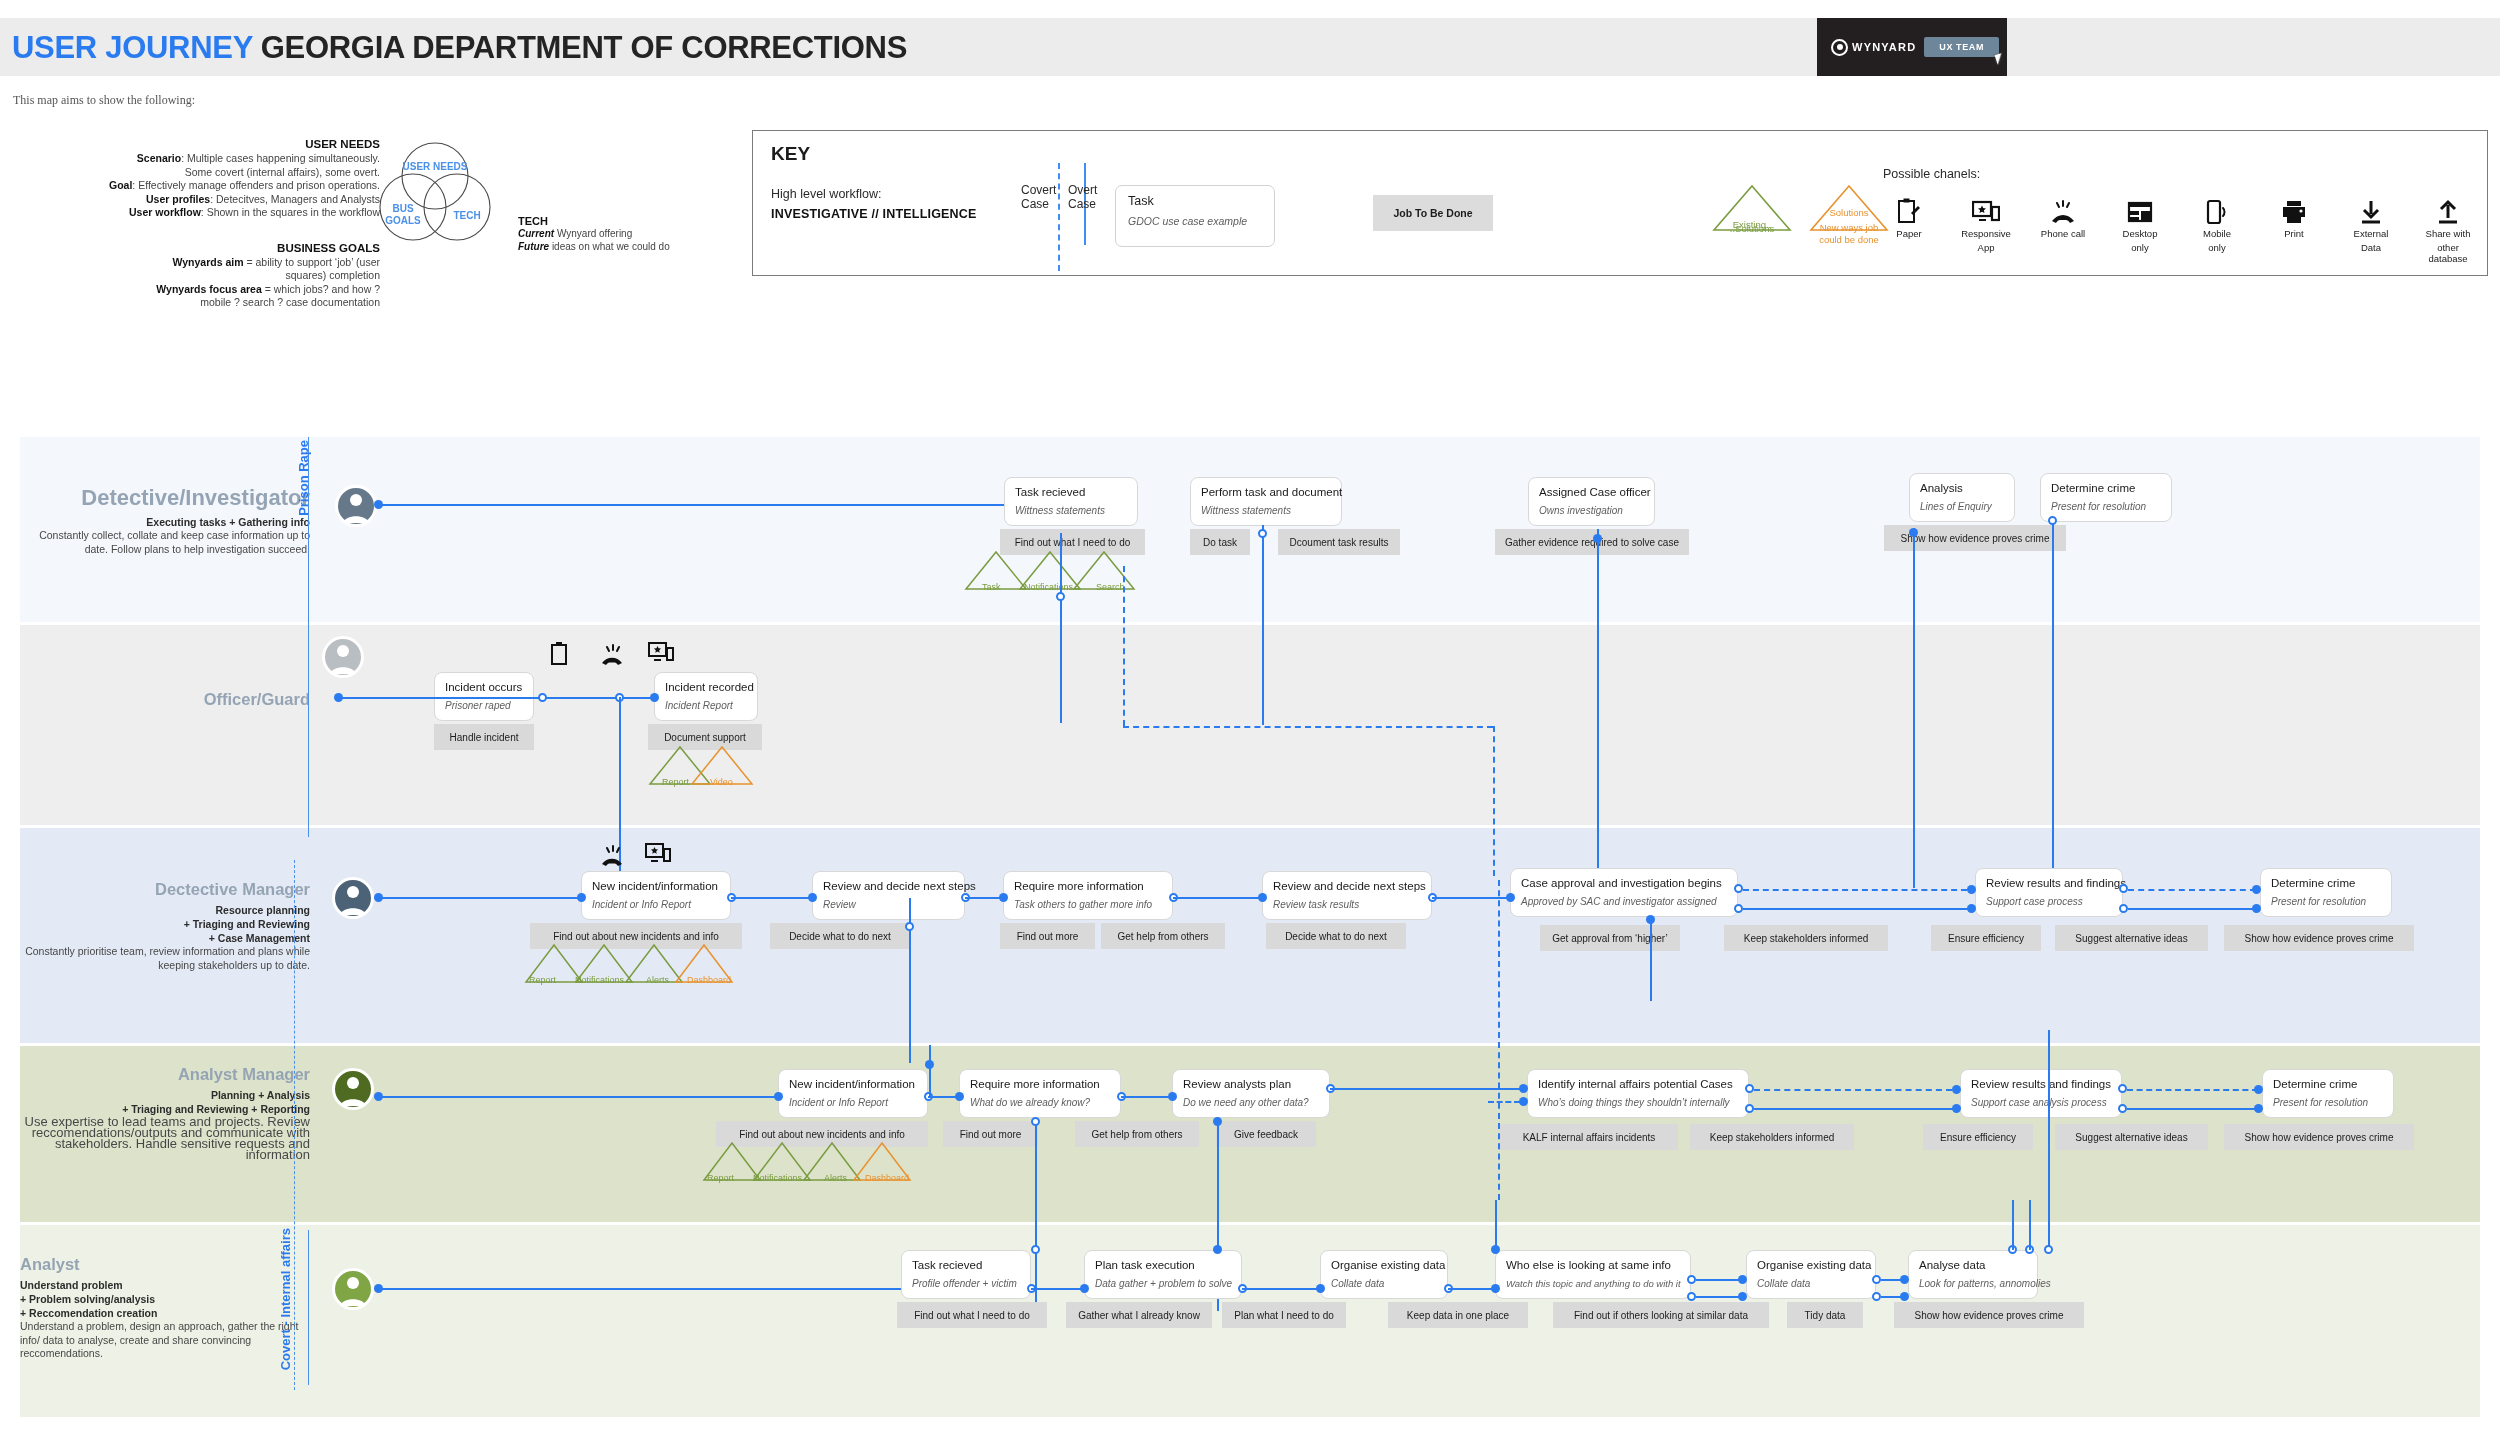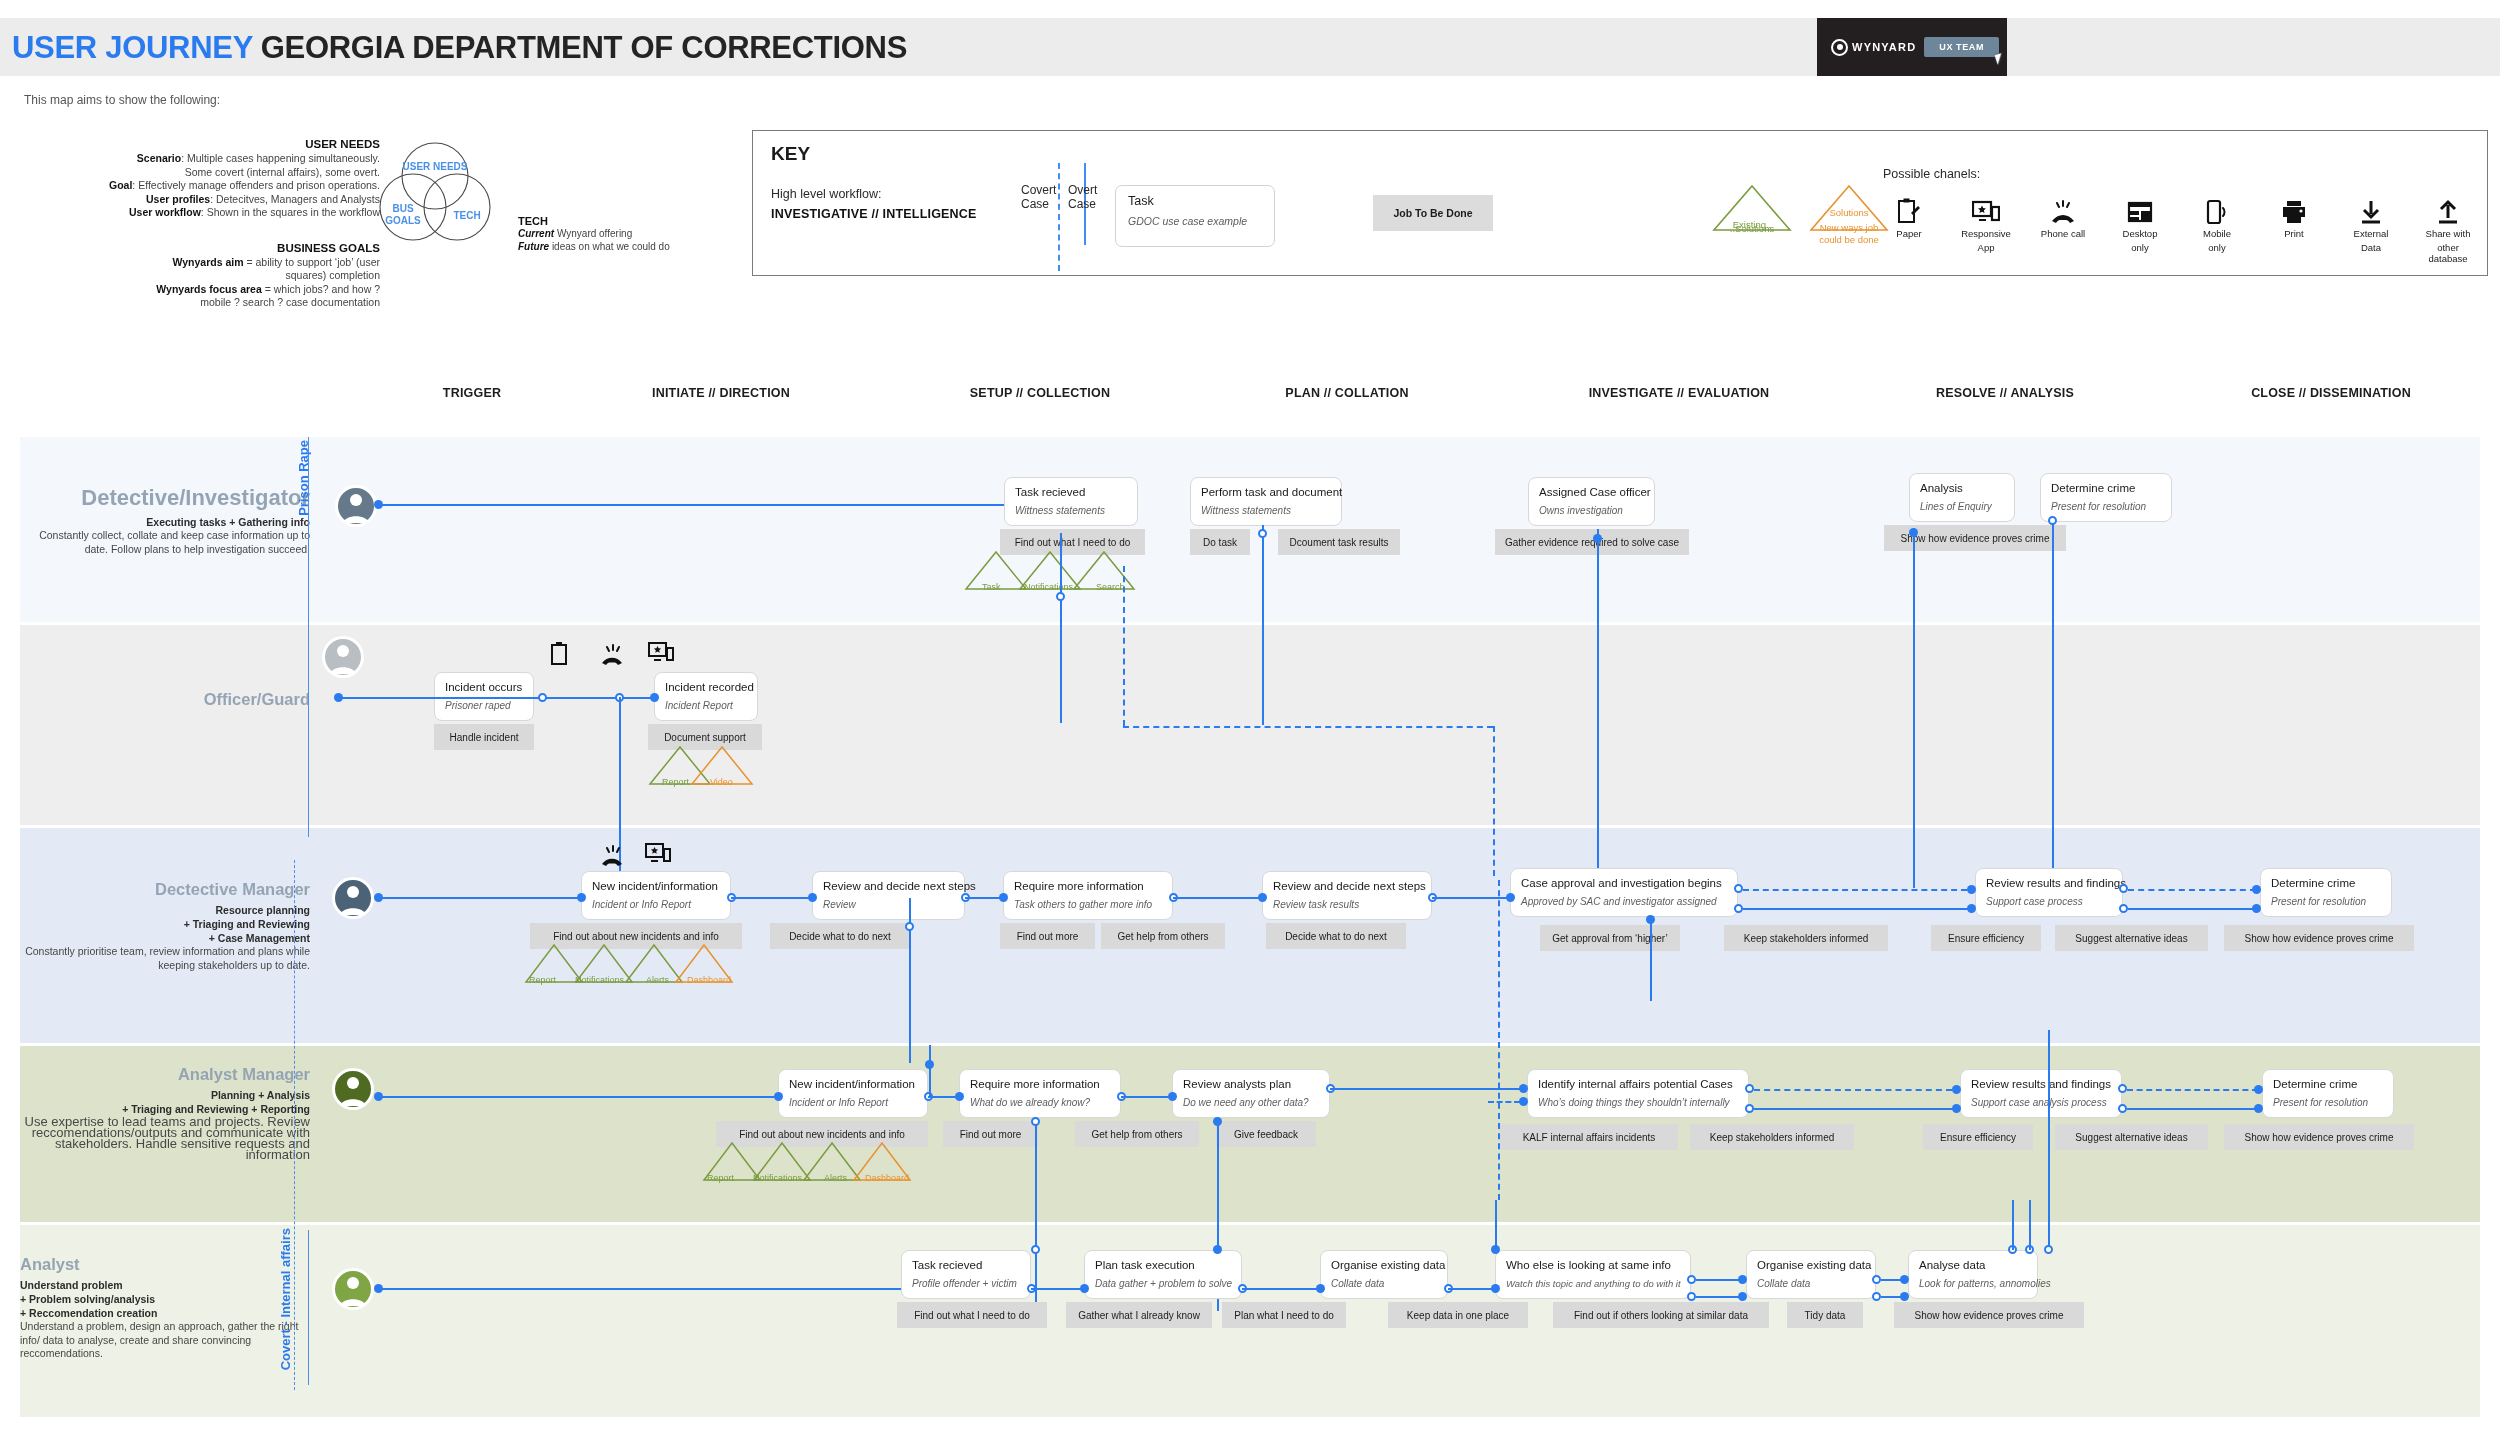--- a/index.html
+++ b/index.html
@@ -9,21 +9,21 @@
     font-family: "Liberation Sans", sans-serif;
     overflow: hidden;
   }
   #stage { position: relative; width: 2007px; height: 1449px; background:#fff; }
 
   
   .hdr-band { position:absolute; left:0; top:18px; width:2500px; height:58px; background:#ececec; }
   .hdr-title { position:absolute; left:12px; top:30px; font-size:31px; font-weight:700;
                letter-spacing:-.3px; color:#242424; white-space:nowrap; }
   .hdr-title .blue { color:#2a7bf0; }
-  .hdr-sub { position:absolute; left:24px; top:93px; font-size:12px; color:#555; }
+  .hdr-sub { position:absolute; left:13px; top:93px; font-size:12px; color:#555;font-family:Liberation Serif, serif; }
 
   .brandbar { position:absolute; right:0; top:18px; width:190px; height:58px; background:#231f20;
               display:flex; align-items:center; justify-content:flex-end; padding-right:8px; gap:8px; }
   .brand-logo { display:flex; align-items:center; gap:4px; }
   .brand-ring { width:17px; height:17px; border-radius:50%; border:2px solid #fff; position:relative; }
   .brand-ring::after { content:""; position:absolute; left:3.5px; top:3.5px; width:6px; height:6px;
                        border-radius:50%; background:#fff; }
   .brand-word { color:#fff; font-size:11px; font-weight:700; letter-spacing:1.2px; }
   .ux-chip { background:#6d8699; color:#fff; font-size:9px; font-weight:700; letter-spacing:.6px;
              padding:5px 15px; border-radius:2px; position:relative; }
@@ -300,29 +300,20 @@
       </div>
       <div class="ch">
         <div class="ico">
           
         </div>
         <div class="cap">Analytics</div>
       </div>
     </div>
   </div>
 
-  <div class="phases">
-    <div class="phase" style="left:472px">TRIGGER</div>
-    <div class="phase" style="left:721px">INITIATE // DIRECTION</div>
-    <div class="phase" style="left:1040px">SETUP // COLLECTION</div>
-    <div class="phase" style="left:1347px">PLAN // COLLATION</div>
-    <div class="phase" style="left:1679px">INVESTIGATE // EVALUATION</div>
-    <div class="phase" style="left:2005px">RESOLVE // ANALYSIS</div>
-    <div class="phase" style="left:2331px">CLOSE // DISSEMINATION</div>
-  </div>
 
   <div class="lane" style="top:437px; height:185px; background:#f4f7fb;"></div>
   <div class="lane" style="top:625px; height:200px; background:#eeeeee;"></div>
   <div class="lane" style="top:828px; height:215px; background:#e4eaf5;"></div>
   <div class="lane" style="top:1046px; height:176px; background:#dde3cb;"></div>
   <div class="lane" style="top:1225px; height:192px; background:#eef1e5;"></div>
 
   <div style="position:absolute; left:20px; top:485px; width:290px; text-align:right;">
     <div class="role" style="font-size:22px;font-weight:700;color:#95a4b4;">Detective/Investigator</div>
     <div class="sub" style="font-size:10.5px;font-weight:700;color:#2c2c2c;line-height:14px;margin-top:4px;">Executing tasks + Gathering info</div>

